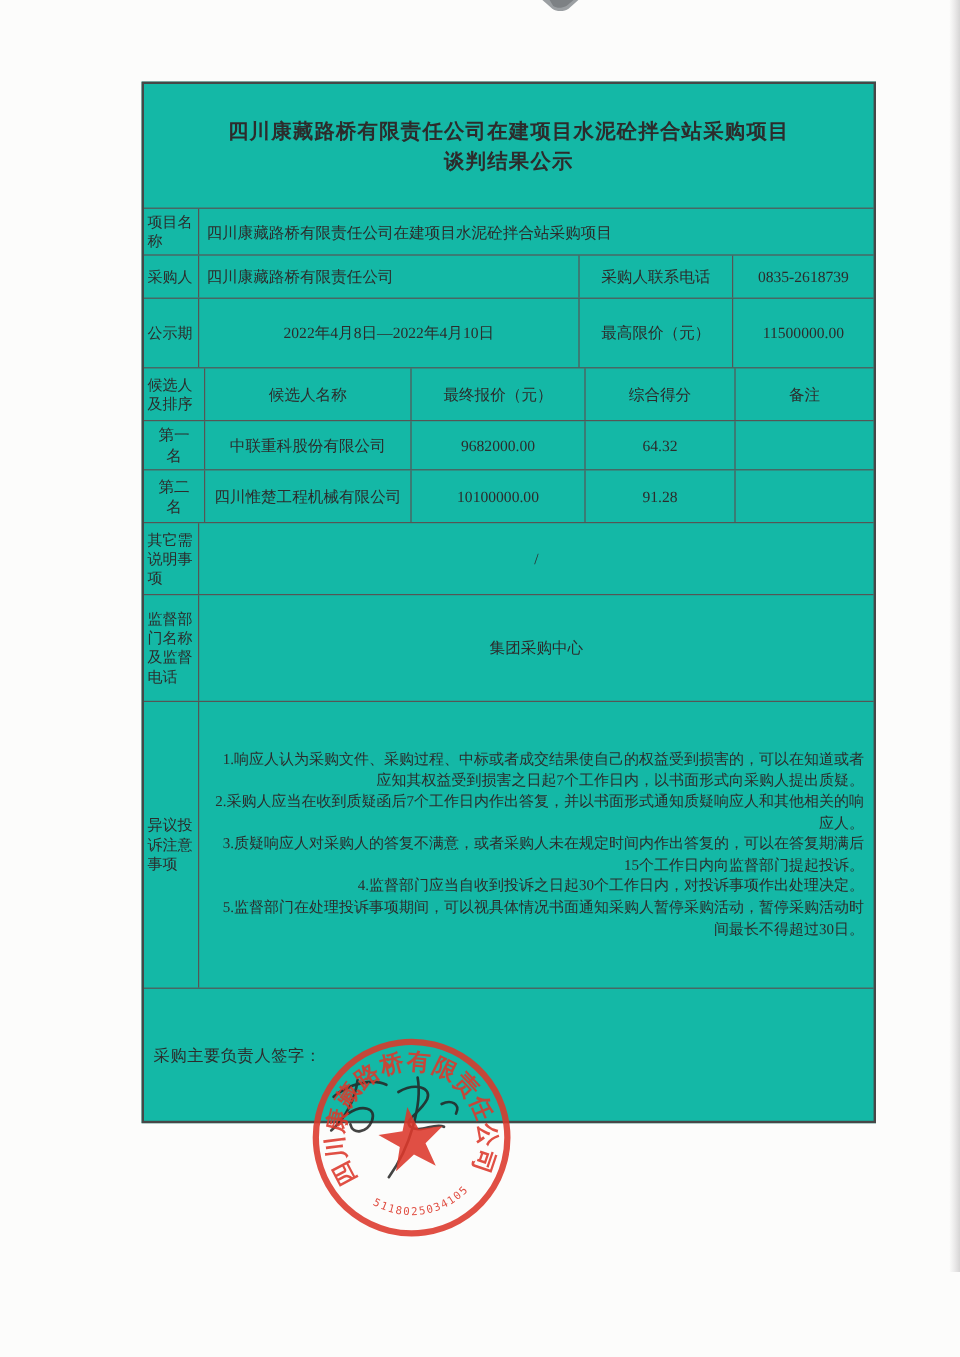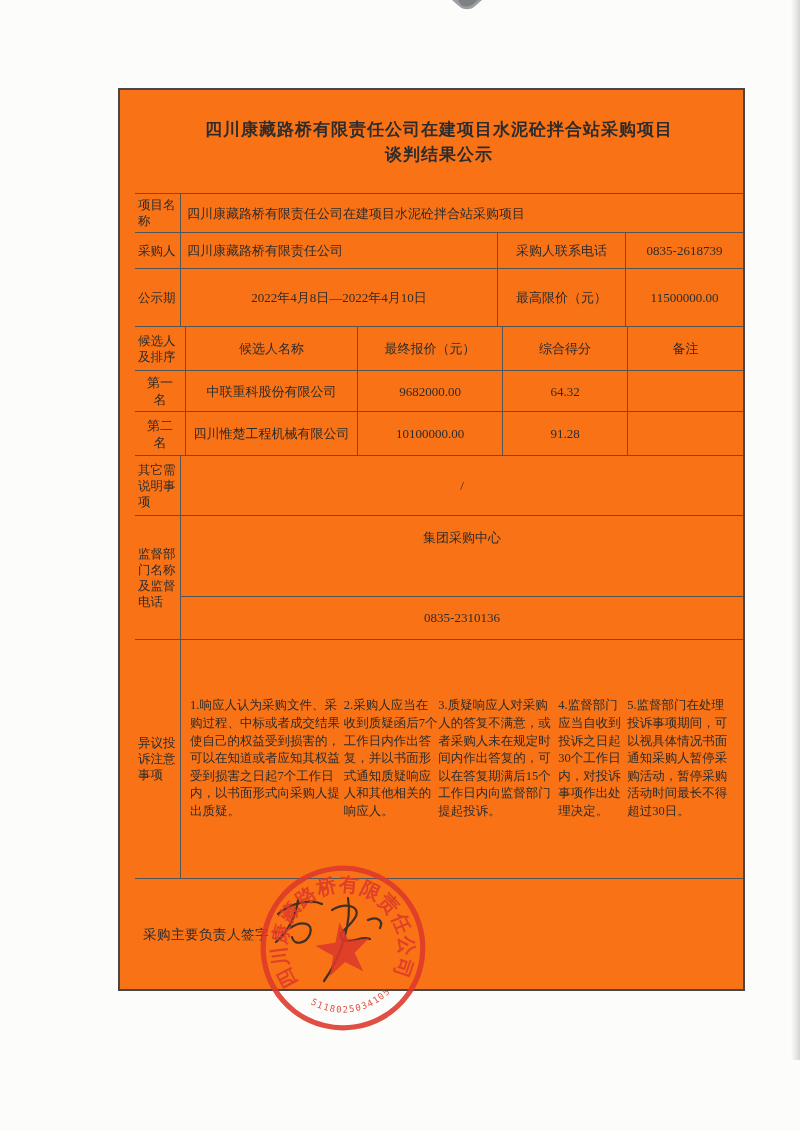--- a/index.html
+++ b/index.html
@@ -8,22 +8,22 @@
     background:#fcfcfb;
     font-family:"Liberation Serif","DejaVu Serif",serif;
     color:#2c2c2c;
   }
   
   .edge-shadow{position:absolute;right:0;top:0;width:9px;height:1060px;
     background:linear-gradient(to right,#fcfcfb,#e9e8e8 55%,#d6d5d5);}
   .top-blob{position:absolute;left:450px;top:0;width:34px;height:11px;}
 
   .doc{
-    position:absolute;left:118px;top:88px;width:608px;
-    border:2px solid #474747;background:#f97316;padding-left:15px;
+    position:absolute;left:118px;top:68px;width:608px;
+    border:2px solid #474747;background:#14b8a6;
   }
   .row{display:grid;border-top:1px solid #555;}
   .row.first{border-top:none;}
   .g-info{grid-template-columns:45px 317px 128px 1fr;}
   .g-cand{grid-template-columns:50px 172px 145px 125px 1fr;}
   .g-wide{grid-template-columns:45px 1fr;}
   .g-one{grid-template-columns:1fr;}
 
   .c{
     border-left:1px solid #555;display:flex;align-items:center;
@@ -53,22 +53,22 @@
   .title-cell{
     display:flex;flex-direction:column;justify-content:center;align-items:center;
     min-height:103px;font-size:17px;font-weight:700;letter-spacing:1px;line-height:25px;
   }
   .superv-right{display:flex;flex-direction:column;border-left:1px solid #555;min-width:0;gap:36px;}
   .superv-sub{flex:1;display:flex;align-items:center;justify-content:center;
     font-size:13px;min-height:44px;}
   .superv-sub + .superv-sub{border-top:1px solid #555;flex:0 0 42px;min-height:42px;}
 
   .objection-body{
-    display:flex;flex-direction:row;justify-content:center;
-    padding:10px 8px 10px 9px;font-size:12.5px;line-height:17.6px;
+    display:flex;flex-direction:column;justify-content:center;
+    padding:10px 8px 10px 9px;font-size:12.5px;line-height:17.6px;text-align:right;
   }
   .objection-body p{margin:0;}
 
   .sign-cell{align-items:center;}
   .sign-label{font-size:13.5px;letter-spacing:0.5px;padding-left:2px;}
 
   .sig-svg{position:absolute;left:268px;top:878px;pointer-events:none;}
   .stamp-svg{position:absolute;left:248px;top:853px;pointer-events:none;opacity:0.88;}
   .stamp-text{font-family:"Liberation Serif","DejaVu Serif",serif;font-weight:700;}
   .stamp-digits{font-family:"DejaVu Sans Mono",monospace;}
@@ -138,21 +138,20 @@
 
   <div class="row g-wide r-other">
     <div class="c lab">其它需说明事项</div>
     <div class="c center">/</div>
   </div>
 
   <div class="row g-wide r-superv">
     <div class="c lab lab-c">监督部门名称及监督电话</div>
     <div class="superv-right">
       <div class="superv-sub">集团采购中心</div>
-      <div class="superv-sub">0835-2310136</div>
     </div>
   </div>
 
   <div class="row g-wide r-objection">
     <div class="c lab">异议投诉注意事项</div>
     <div class="c left" style="padding:0;">
       <div class="objection-body">
         <p>1.响应人认为采购文件、采购过程、中标或者成交结果使自己的权益受到损害的，可以在知道或者应知其权益受到损害之日起7个工作日内，以书面形式向采购人提出质疑。</p>
         <p>2.采购人应当在收到质疑函后7个工作日内作出答复，并以书面形式通知质疑响应人和其他相关的响应人。</p>
         <p>3.质疑响应人对采购人的答复不满意，或者采购人未在规定时间内作出答复的，可以在答复期满后15个工作日内向监督部门提起投诉。</p>

